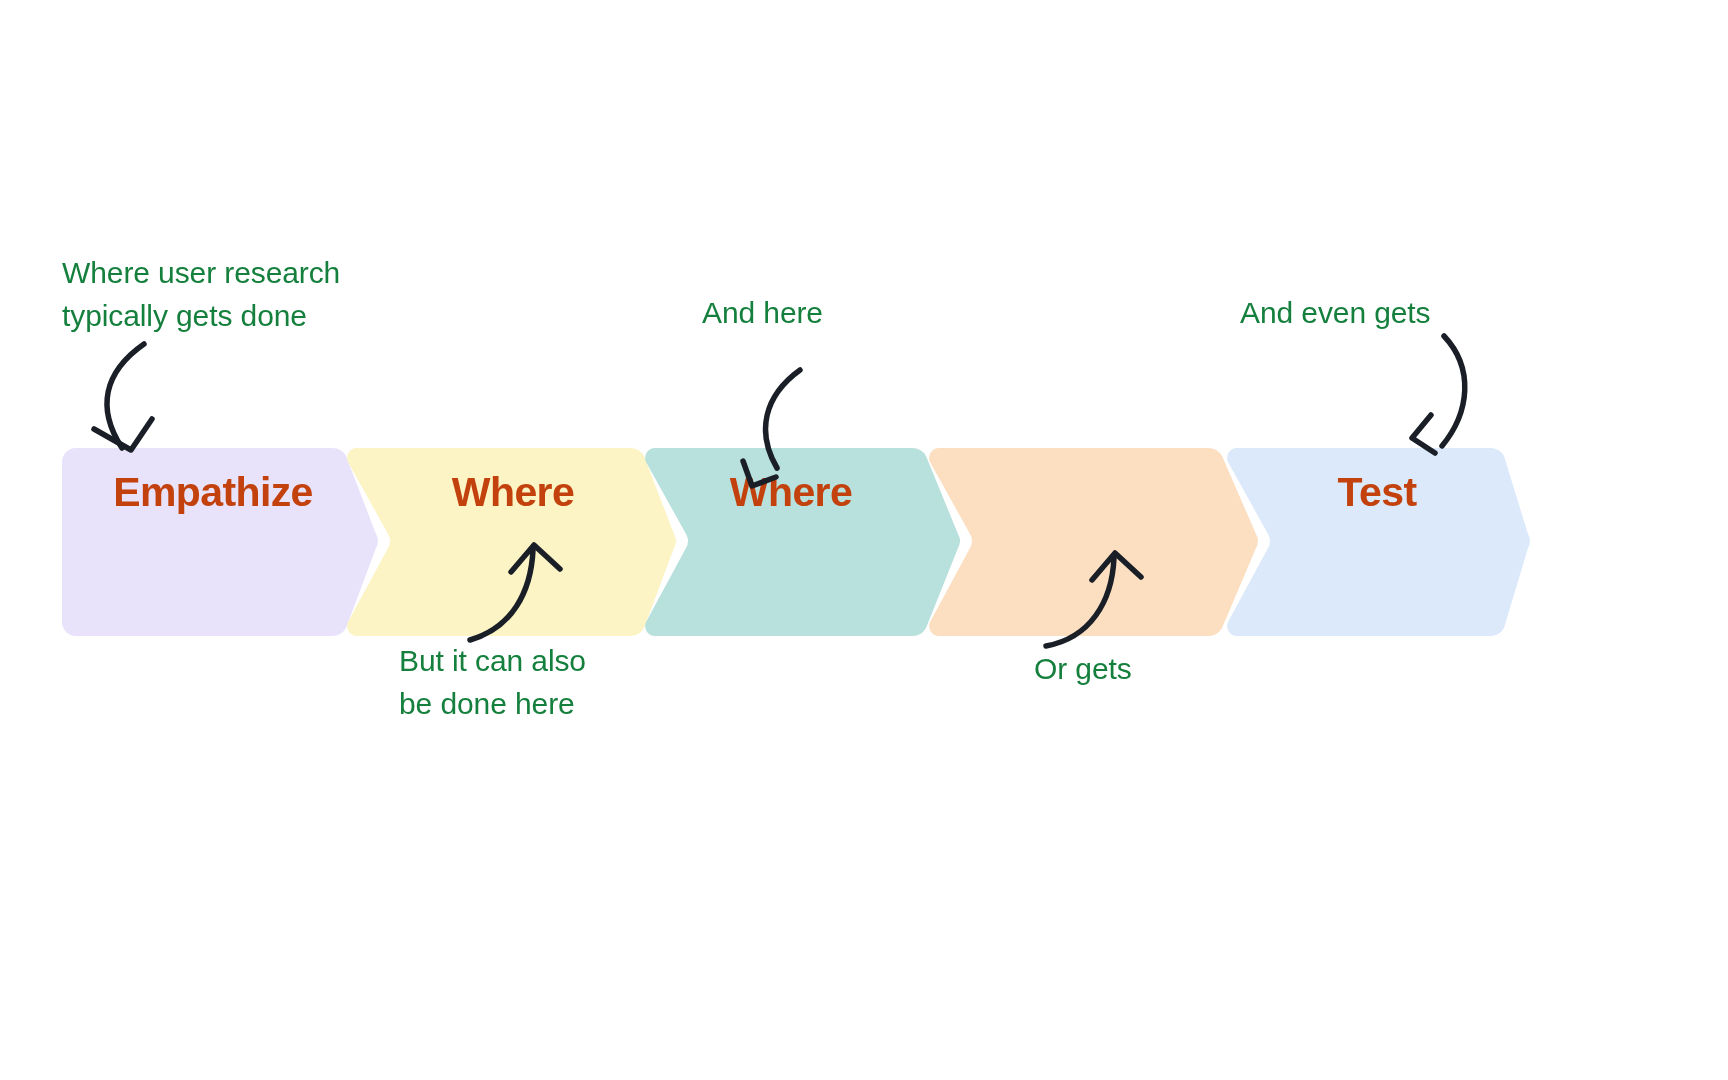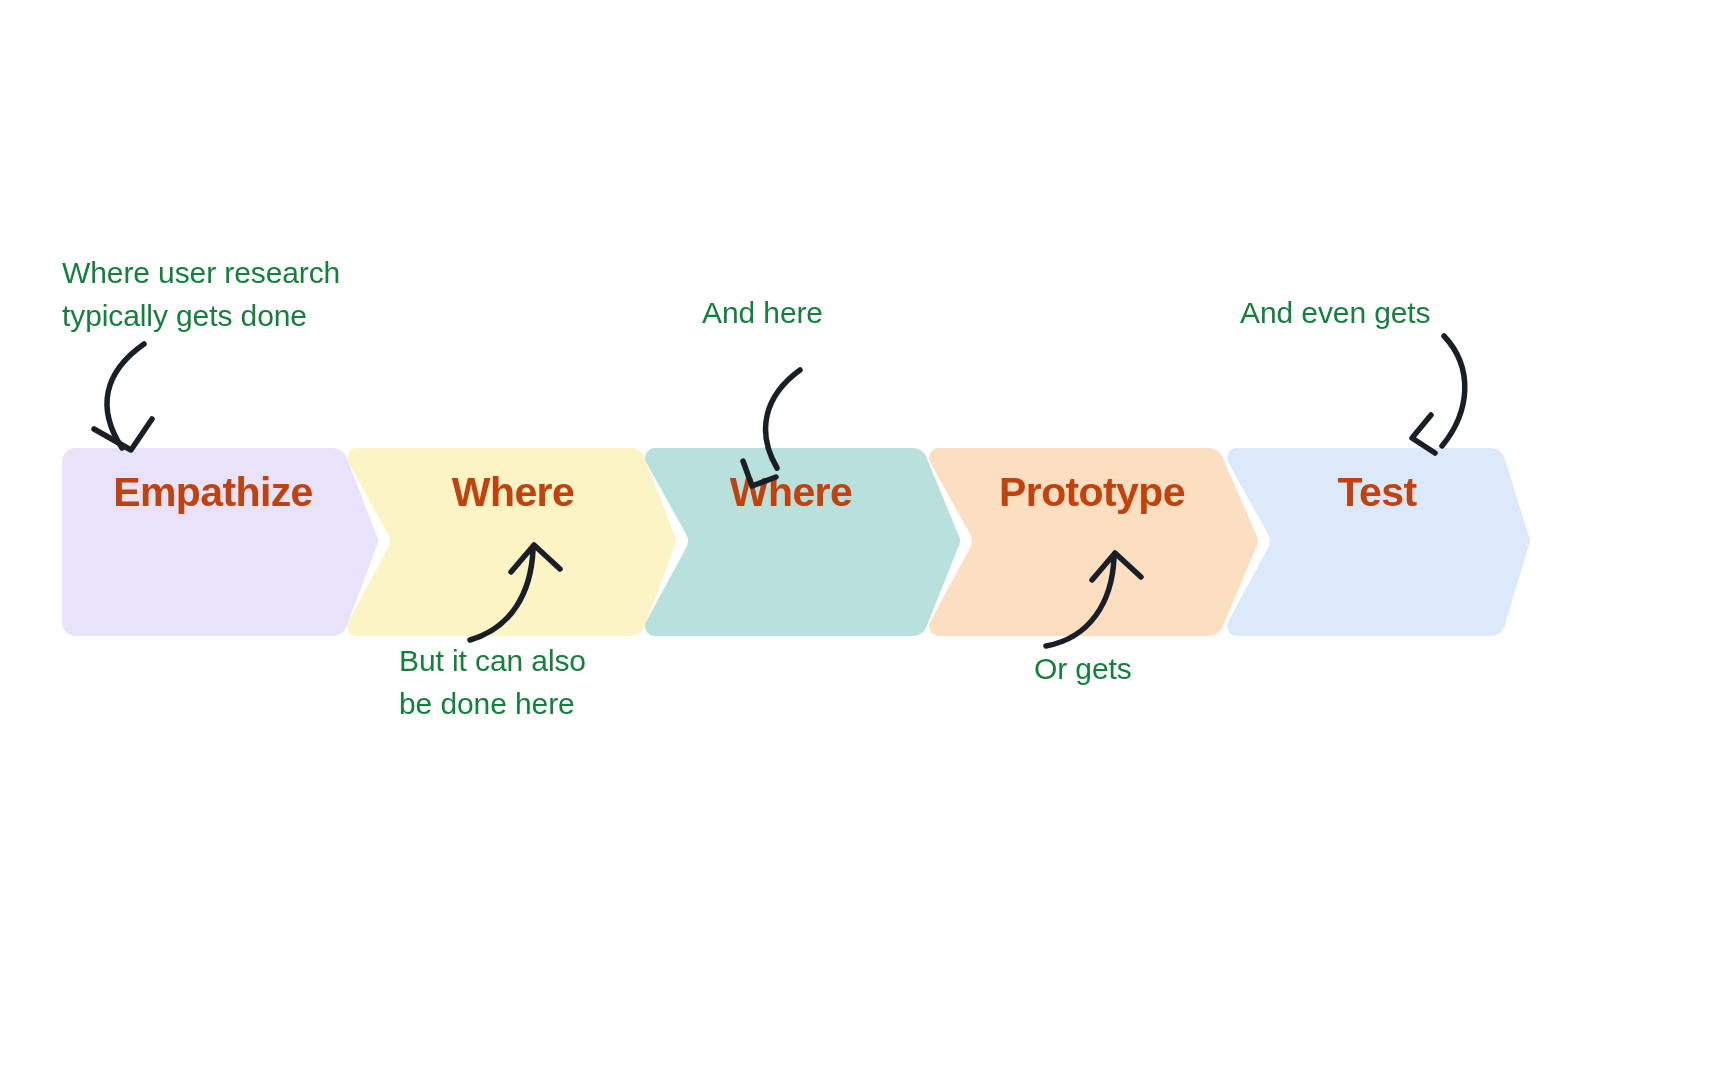--- a/index.html
+++ b/index.html
@@ -124,21 +124,20 @@
              L 1268 548
              a 14 14 0 0 0 0 -14
              L 1228 462
              a 10 10 0 0 1 8 -14
              Z" fill="#dce9fa"></path>
   </svg>
 
   <div class="chev-label" style="left:213px; top:492px;">Empathize</div>
   <div class="chev-label" style="left:513px; top:492px;">Where</div>
   <div class="chev-label" style="left:791px; top:492px;">Where</div>
-  <div class="chev-label" style="left:1092px; top:492px;">Prototype</div>
   <div class="chev-label" style="left:1377px; top:492px;">Test</div>
 
   <svg class="layer" viewBox="0 0 1728 1080" width="1728" height="1080" xmlns="http://www.w3.org/2000/svg" aria-hidden="true" fill="none" stroke="#1a1f27" stroke-width="5.5" stroke-linecap="round" stroke-linejoin="round">
 
     <g>
       <path d="M 144 344
                C 104 372, 96 408, 122 448"></path>
       <path d="M 94 429 L 131 450 L 152 419"></path>
     </g>
 

